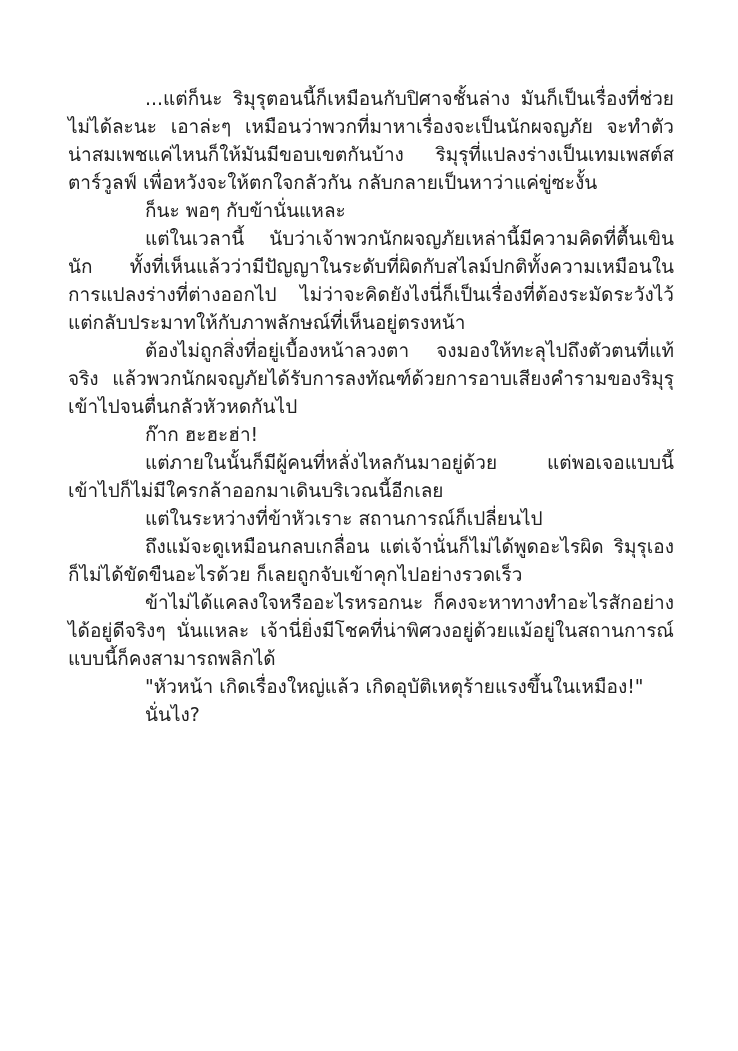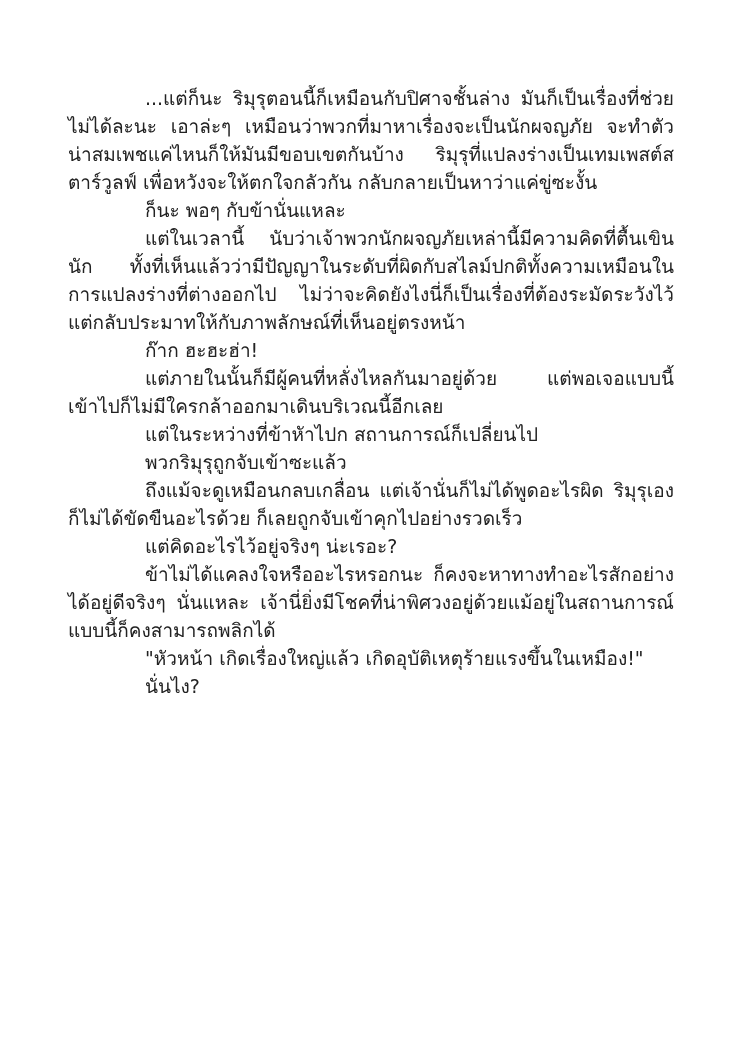--- a/index.html
+++ b/index.html
@@ -33,22 +33,21 @@
     letter-spacing: 0;
   }
 </style>
 </head>
 <body>
 
 <div class="page">
   <p>...แต่ก็นะ ริมุรุตอนนี้ก็เหมือนกับปิศาจชั้นล่าง มันก็เป็นเรื่องที่ช่วยไม่ได้ละนะ เอาล่ะๆ เหมือนว่าพวกที่มาหาเรื่องจะเป็นนักผจญภัย จะทำตัวน่าสมเพชแค่ไหนก็ให้มันมีขอบเขตกันบ้าง ริมุรุที่แปลงร่างเป็นเทมเพสต์สตาร์วูลฟ์ เพื่อหวังจะให้ตกใจกลัวกัน กลับกลายเป็นหาว่าแค่ขู่ซะงั้น</p>
   <p>ก็นะ พอๆ กับข้านั่นแหละ</p>
   <p>แต่ในเวลานี้ นับว่าเจ้าพวกนักผจญภัยเหล่านี้มีความคิดที่ตื้นเขินนัก ทั้งที่เห็นแล้วว่ามีปัญญาในระดับที่ผิดกับสไลม์ปกติทั้งความเหมือนในการแปลงร่างที่ต่างออกไป ไม่ว่าจะคิดยังไงนี่ก็เป็นเรื่องที่ต้องระมัดระวังไว้ แต่กลับประมาทให้กับภาพลักษณ์ที่เห็นอยู่ตรงหน้า</p>
+  <p>ต้องไม่ถูกสิ่งที่อยู่เบื้องหน้าลวงตา จงมองให้ทะลุไปถึงตัวตนที่แท้จริง แล้วพวกนักผจญภัยได้รับการลงทัณฑ์ด้วยการอาบเสียงคำรามของริมุรุเข้าไปจนตื่นกลัวหัวหดกันไป</p>
   <p>ก๊าก ฮะฮะฮ่า!</p>
   <p>แต่ภายในนั้นก็มีผู้คนที่หลั่งไหลกันมาอยู่ด้วย แต่พอเจอแบบนี้เข้าไปก็ไม่มีใครกล้าออกมาเดินบริเวณนี้อีกเลย</p>
-  <p>แต่ในระหว่างที่ข้าหัาไปก สถานการณ์ก็เปลี่ยนไป</p>
-  <p>พวกริมุรุถูกจับเข้าซะแล้ว</p>
+  <p>แต่ในระหว่างที่ข้าหัวเราะ สถานการณ์ก็เปลี่ยนไป</p>
   <p>ถึงแม้จะดูเหมือนกลบเกลื่อน แต่เจ้านั่นก็ไม่ได้พูดอะไรผิด ริมุรุเองก็ไม่ได้ขัดขืนอะไรด้วย ก็เลยถูกจับเข้าคุกไปอย่างรวดเร็ว</p>
-  <p>แต่คิดอะไรไว้อยู่จริงๆ น่ะเรอะ?</p>
   <p>ข้าไม่ได้แคลงใจหรืออะไรหรอกนะ ก็คงจะหาทางทำอะไรสักอย่างได้อยู่ดีจริงๆ นั่นแหละ เจ้านี่ยิ่งมีโชคที่น่าพิศวงอยู่ด้วยแม้อยู่ในสถานการณ์แบบนี้ก็คงสามารถพลิกได้</p>
   <p>"หัวหน้า เกิดเรื่องใหญ่แล้ว เกิดอุบัติเหตุร้ายแรงขึ้นในเหมือง!"</p>
   <p>นั่นไง?</p>
 </div>
 
 </body></html>

